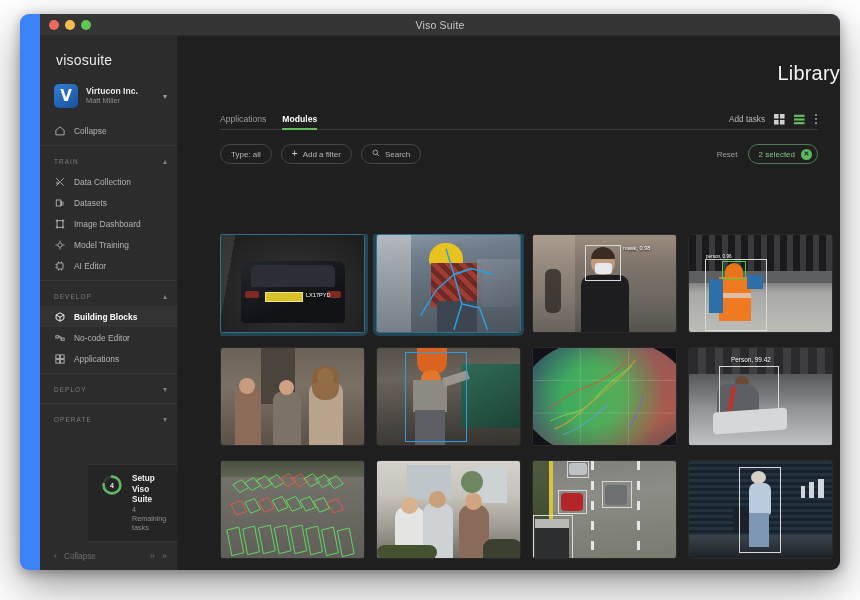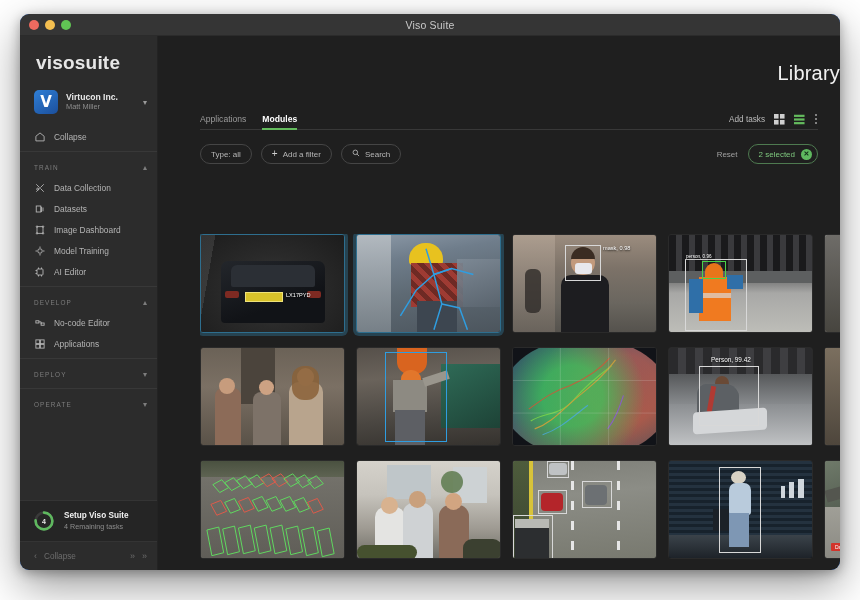--- a/index.html
+++ b/index.html
@@ -12,20 +12,21 @@
   #root { position: relative; width: 860px; height: 600px; }
 
   
   .window {
     position: absolute; left: 20px; top: 14px;
     width: 820px; height: 556px;
     border-radius: 9px;
     background: #3b82f6;
     overflow: hidden;
     box-shadow: 0 16px 44px rgba(0,0,0,.40), 0 3px 12px rgba(0,0,0,.30);
+    padding-left: 20px;
   }
   .titlebar {
     height: 22px; background: #353535;
     display: flex; align-items: center; justify-content: center;
     position: relative;
     border-bottom: 1px solid #2b2b2b;
   }
   .lights { position: absolute; left: 9px; top: 0; height: 22px; display: flex; align-items: center; gap: 6px; }
   .light { width: 10px; height: 10px; border-radius: 50%; }
   .light.red { background: #ed6a5f; }
@@ -34,21 +35,21 @@
   .title-text { font-size: 10.5px; color: #c9c9c9; letter-spacing: .2px; }
 
   .body { display: flex; height: 534px; }
 
   
   .sidebar {
     width: 138px; background: #2c2c2c; position: relative;
     display: flex; flex-direction: column;
     border-right: 1px solid #232323;
   }
-  .brand { padding: 16px 0 10px 16px; font-size: 19px; color: #e7e7e7; letter-spacing: .2px; font-weight: bold; }
+  .brand { padding: 16px 0 10px 16px; font-size: 14px; color: #e7e7e7; letter-spacing: .2px; }
 
   .org {
     display: flex; align-items: center; gap: 8px;
     padding: 6px 10px 6px 14px; margin-bottom: 6px;
   }
   .org-logo {
     width: 24px; height: 24px; border-radius: 5px; flex: none;
     background: linear-gradient(145deg,#2f7fd6,#1b4f9c);
     color: #fff; font-size: 15px; font-weight: bold;
     display: flex; align-items: center; justify-content: center;
@@ -77,23 +78,23 @@
   }
 
   .group {
     display: flex; align-items: center; height: 20px;
     padding: 0 10px 0 14px; margin-top: 5px;
   }
   .group .g-lbl { flex: 1 1 auto; font-size: 6.4px; letter-spacing: 1.1px; color: #7d7d7d; }
   .group .g-chev { color: #7d7d7d; font-size: 8px; }
 
   .setup {
-    display: flex; align-items: center; gap: 9px;
+    display: flex; gap: 9px;
     padding: 9px 10px 9px 13px; background: #252525;
-    border-top: 1px solid #343434; border-bottom: 1px solid #343434;
+    border-top: 1px solid #343434; border-bottom: 1px solid #343434; margin-left: 48px;
   }
   .ring { width: 22px; height: 22px; flex: none; position: relative; }
   .ring .num {
     position: absolute; inset: 0; display: flex; align-items: center; justify-content: center;
     font-size: 7px; color: #e6e6e6; font-weight: bold;
   }
   .setup-texts { line-height: 1.25; }
   .setup-title { font-size: 8.2px; color: #f0f0f0; font-weight: bold; }
   .setup-sub { font-size: 7.2px; color: #8d8d8d; }
 
@@ -270,20 +271,29 @@
               </svg>
             </span>
             <span class="lbl">AI Editor</span>
           </div>
 
           <div class="nav-sep"></div>
 
           <div class="group">
             <span class="g-lbl">DEVELOP</span>
             <span class="g-chev">▴</span>
+          </div>
+          <div class="item active">
+            <span class="ico">
+              <svg width="12" height="12" viewBox="0 0 16 16" fill="none" stroke="#ffffff" stroke-width="1.2">
+                <path d="M8 2.4 13.2 5.3v5.4L8 13.6 2.8 10.7V5.3z"></path>
+                  <path d="M2.8 5.3 8 8.2l5.2-2.9M8 8.2v5.4"></path>
+              </svg>
+            </span>
+            <span class="lbl">Building Blocks</span>
           </div>
           <div class="item">
             <span class="ico">
               <svg width="12" height="12" viewBox="0 0 16 16" fill="none" stroke="#b4b4b4" stroke-width="1.2">
                 <rect x="2.5" y="5" width="4" height="3"></rect>
                   <rect x="9.5" y="8" width="4" height="3"></rect>
                   <path d="M6.5 6.5h3v3"></path>
               </svg>
             </span>
             <span class="lbl">No-code Editor</span>

